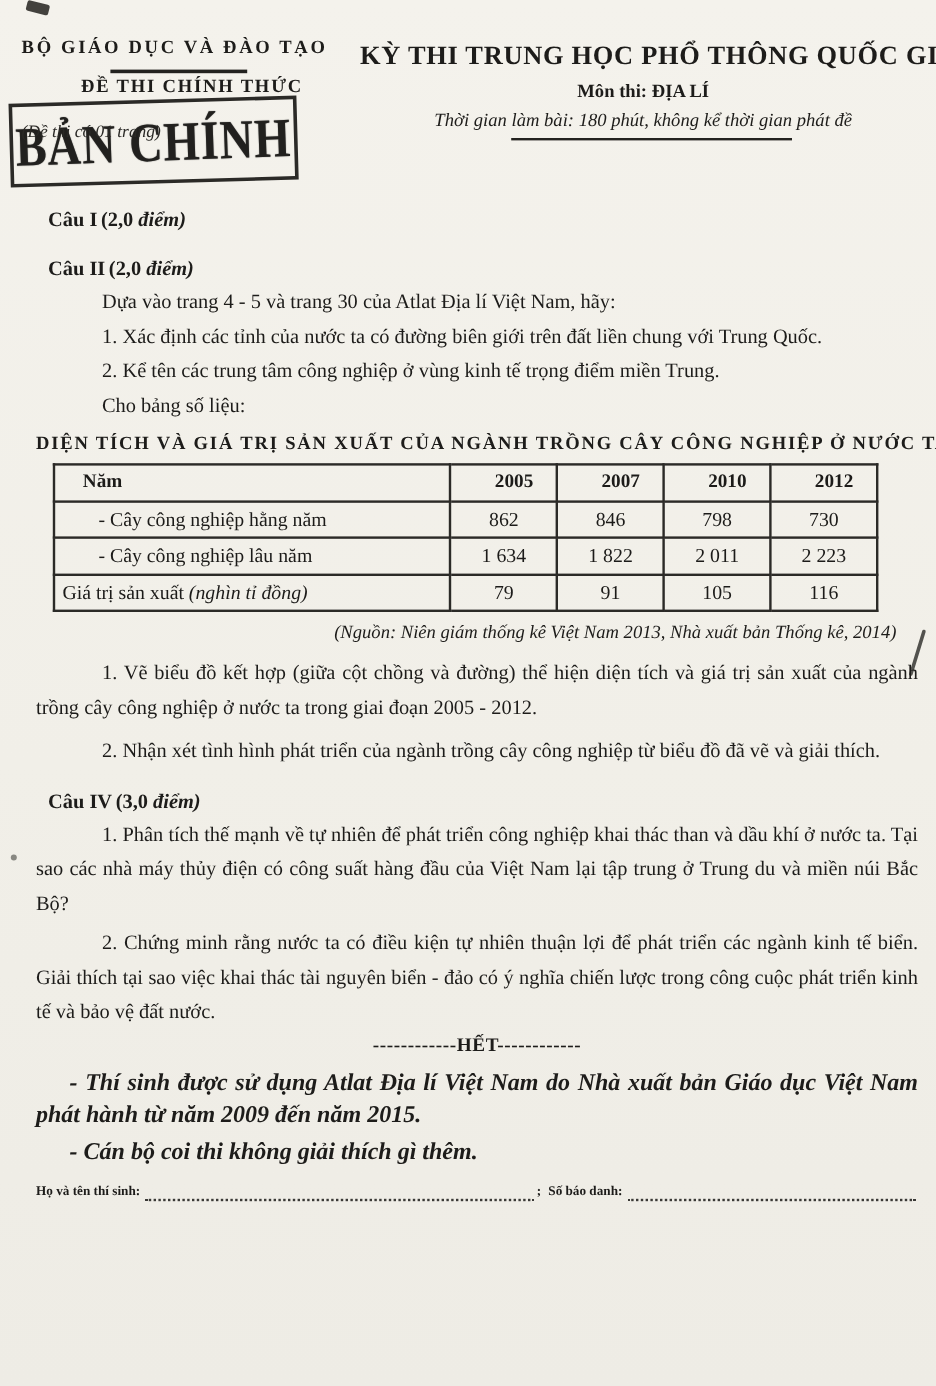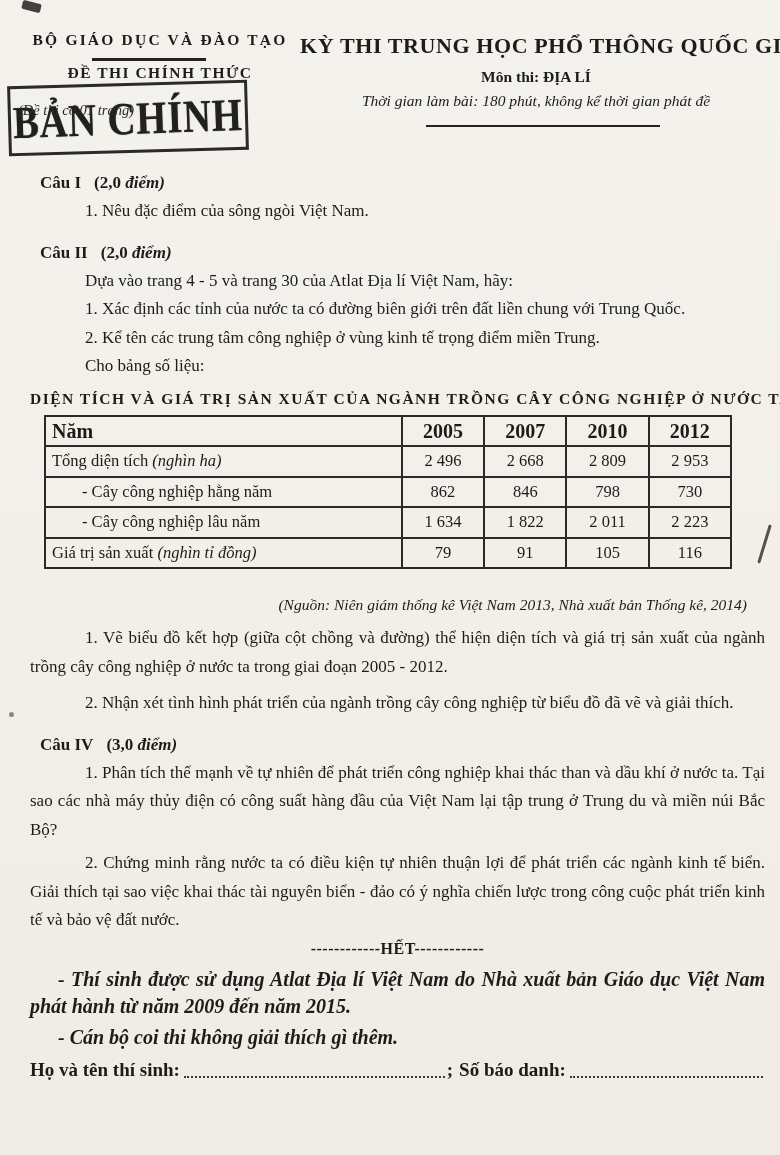--- a/index.html
+++ b/index.html
@@ -9,72 +9,72 @@
     margin:0 auto;
     background:linear-gradient(180deg,#f4f2ec 0%,#f1efe8 55%,#eeece5 100%);
     font-family:"Liberation Serif","DejaVu Serif",serif;
     color:#1d1c1a;
     overflow:hidden;
   }
   .page *{box-sizing:border-box;}
 
   
   .hdr{position:absolute;top:0;left:0;width:780px;height:165px;}
-  .ministry{position:absolute;left:18px;top:31px;width:284px;text-align:center;
+  .ministry{position:absolute;left:18px;top:31px;width:284px;
     font-weight:bold;font-size:15.5px;letter-spacing:2.2px;white-space:nowrap;}
   .ministry-rule{position:absolute;left:92px;top:58px;width:114px;height:3px;background:#23221f;}
   .official{position:absolute;left:18px;top:64px;width:284px;text-align:center;
     font-weight:bold;font-size:15.5px;letter-spacing:1.5px;z-index:3;}
   .pagenote{position:absolute;left:18px;top:102px;width:284px;
     font-style:italic;font-size:14.5px;z-index:2;color:#2a2926;}
   .stamp{position:absolute;left:8px;top:83px;width:240px;height:70px;
     border:3px solid #2b2a27;transform:rotate(-1.6deg);z-index:1;
     display:flex;align-items:center;justify-content:center;}
   .stamp-txt{font-weight:bold;font-size:46px;letter-spacing:1px;
     transform:scaleX(.84) rotate(-.4deg);white-space:nowrap;
     color:rgba(28,27,24,.9);text-shadow:0 0 1px rgba(20,20,20,.7);}
   .hdr-right{position:absolute;left:300px;top:33px;width:472px;text-align:center;}
   .exam-title{font-weight:bold;font-size:22px;letter-spacing:.6px;white-space:nowrap;}
   .subject{margin-top:9px;font-weight:bold;font-size:15.5px;}
   .duration{margin-top:6px;font-style:italic;font-size:15.5px;white-space:nowrap;}
-  .duration .underl{border-bottom:2px solid #23221f;padding-bottom:16px;}
+  .duration .underl{border-bottom:2px solid #23221f;padding-bottom:6px;}
 
   
   .content{position:absolute;top:168px;left:30px;width:735px;font-size:17px;line-height:28.5px;}
   h3{margin:0 0 0 10px;font-size:17px;line-height:29px;font-weight:bold;}
-  h3 .pts{margin-left:13px;}
+  h3 .pts{margin-left:3px;}
   .mt{margin-top:12px;}
   p{margin:0;}
   .item{margin-left:55px;}
   .intro{margin-left:55px;}
   .para{text-align:justify;text-indent:55px;}
   .tbl-title{margin-top:6px;margin-bottom:4px;text-align:center;font-weight:bold;
     font-size:15.5px;letter-spacing:1.5px;line-height:24px;white-space:nowrap;}
   table.data{border-collapse:collapse;margin-left:14px;width:688px;
     font-size:16px;color:#1c1b19;}
   table.data th,table.data td{border:2px solid #2b2a27;padding:0 6px;vertical-align:middle;}
-  table.data thead th{height:20px;font-size:20px;}
+  table.data thead th{height:20px;font-size:16px;padding-left:23px;}
   table.data tbody tr{height:28px;}
   th.rowhead{text-align:left;padding-left:10px;}
   td.rowlabel{text-align:left;padding-left:10px;font-size:16.5px;}
   td.rowlabel.indent{padding-left:36px;margin-left:18px;}
   td.num,th.yr{text-align:center;font-size:16.5px;}
   th.yr{font-weight:bold;}
-  .src{margin-top:23px;text-align:right;padding-right:18px;font-style:italic;
+  .src{margin-top:5px;text-align:right;padding-right:18px;font-style:italic;
     font-size:15.5px;line-height:25px;}
   .t1{margin-top:7px;}
   .t2{margin-top:8px;}
   .iv1{margin-top:0;}
   .iv2{margin-top:5px;}
   .het{margin-top:1px;text-align:center;font-weight:bold;font-size:16px;line-height:25px;letter-spacing:.5px;}
   .fnote{font-weight:bold;font-style:italic;font-size:20px;line-height:27.5px;
     text-align:justify;text-indent:28px;}
   .fnote1{margin-top:5px;}
   .fnote2{margin-top:3px;}
-  .idline{margin-top:6px;display:flex;align-items:flex-end;font-size:19px;line-height:26px;}
+  .idline{margin-top:6px;display:flex;align-items:flex-end;font-size:11px;line-height:26px;}
   .idline .lbl{font-weight:bold;white-space:nowrap;}
   .leader{flex-grow:1;border-bottom:2px dotted #3a3936;margin:0 2px 5px 4px;height:18px;}
   .leader.first{flex-grow:1.35;}
   .semi{font-weight:bold;}
 
   
   .speck-a{position:absolute;left:22px;top:2px;width:19px;height:9px;background:#23221f;
     border-radius:2px;transform:rotate(14deg);opacity:.85;}
   .speck-b{position:absolute;left:763px;top:524px;width:3px;height:40px;background:#2b2a27;
     transform:rotate(17deg);border-radius:2px;opacity:.8;}
@@ -100,48 +100,40 @@
     <div class="hdr-right">
       <div class="exam-title">KỲ THI TRUNG HỌC PHỔ THÔNG QUỐC GIA NĂM 2015</div>
       <div class="subject">Môn thi: ĐỊA LÍ</div>
       <div class="duration"><span>Thời gian </span><span class="underl">làm bài: 180 phút, không kể thời gian</span><span> phát đề</span></div>
     </div>
   </div>
 
   <div class="content">
 
     <h3><span>Câu I</span><span class="pts"><span>(2,0 </span><i>điểm)</i></span></h3>
-    <p class="item">1. Nêu đặc điểm của sông ngòi Việt Nam.</p>
 
     <h3 class="mt"><span>Câu II</span><span class="pts"><span>(2,0 </span><i>điểm)</i></span></h3>
     <p class="intro">Dựa vào trang 4 - 5 và trang 30 của Atlat Địa lí Việt Nam, hãy:</p>
     <p class="item">1. Xác định các tỉnh của nước ta có đường biên giới trên đất liền chung với Trung Quốc.</p>
     <p class="item">2. Kể tên các trung tâm công nghiệp ở vùng kinh tế trọng điểm miền Trung.</p>
 
     <p class="intro">Cho bảng số liệu:</p>
     <div class="tbl-title">DIỆN TÍCH VÀ GIÁ TRỊ SẢN XUẤT CỦA NGÀNH TRỒNG CÂY CÔNG NGHIỆP Ở NƯỚC TA</div>
 
     <table class="data">
       <thead>
         <tr>
           <th class="rowhead">Năm</th>
           <th class="yr">2005</th>
           <th class="yr">2007</th>
           <th class="yr">2010</th>
           <th class="yr">2012</th>
         </tr>
       </thead>
       <tbody>
-        <tr>
-          <td class="rowlabel"><span>Tổng diện tích</span> <i>(nghìn ha)</i></td>
-          <td class="num">2 496</td>
-          <td class="num">2 668</td>
-          <td class="num">2 809</td>
-          <td class="num">2 953</td>
-        </tr>
         <tr>
           <td class="rowlabel indent"><span>- Cây công nghiệp hằng năm</span></td>
           <td class="num">862</td>
           <td class="num">846</td>
           <td class="num">798</td>
           <td class="num">730</td>
         </tr>
         <tr>
           <td class="rowlabel indent"><span>- Cây công nghiệp lâu năm</span></td>
           <td class="num">1 634</td>

